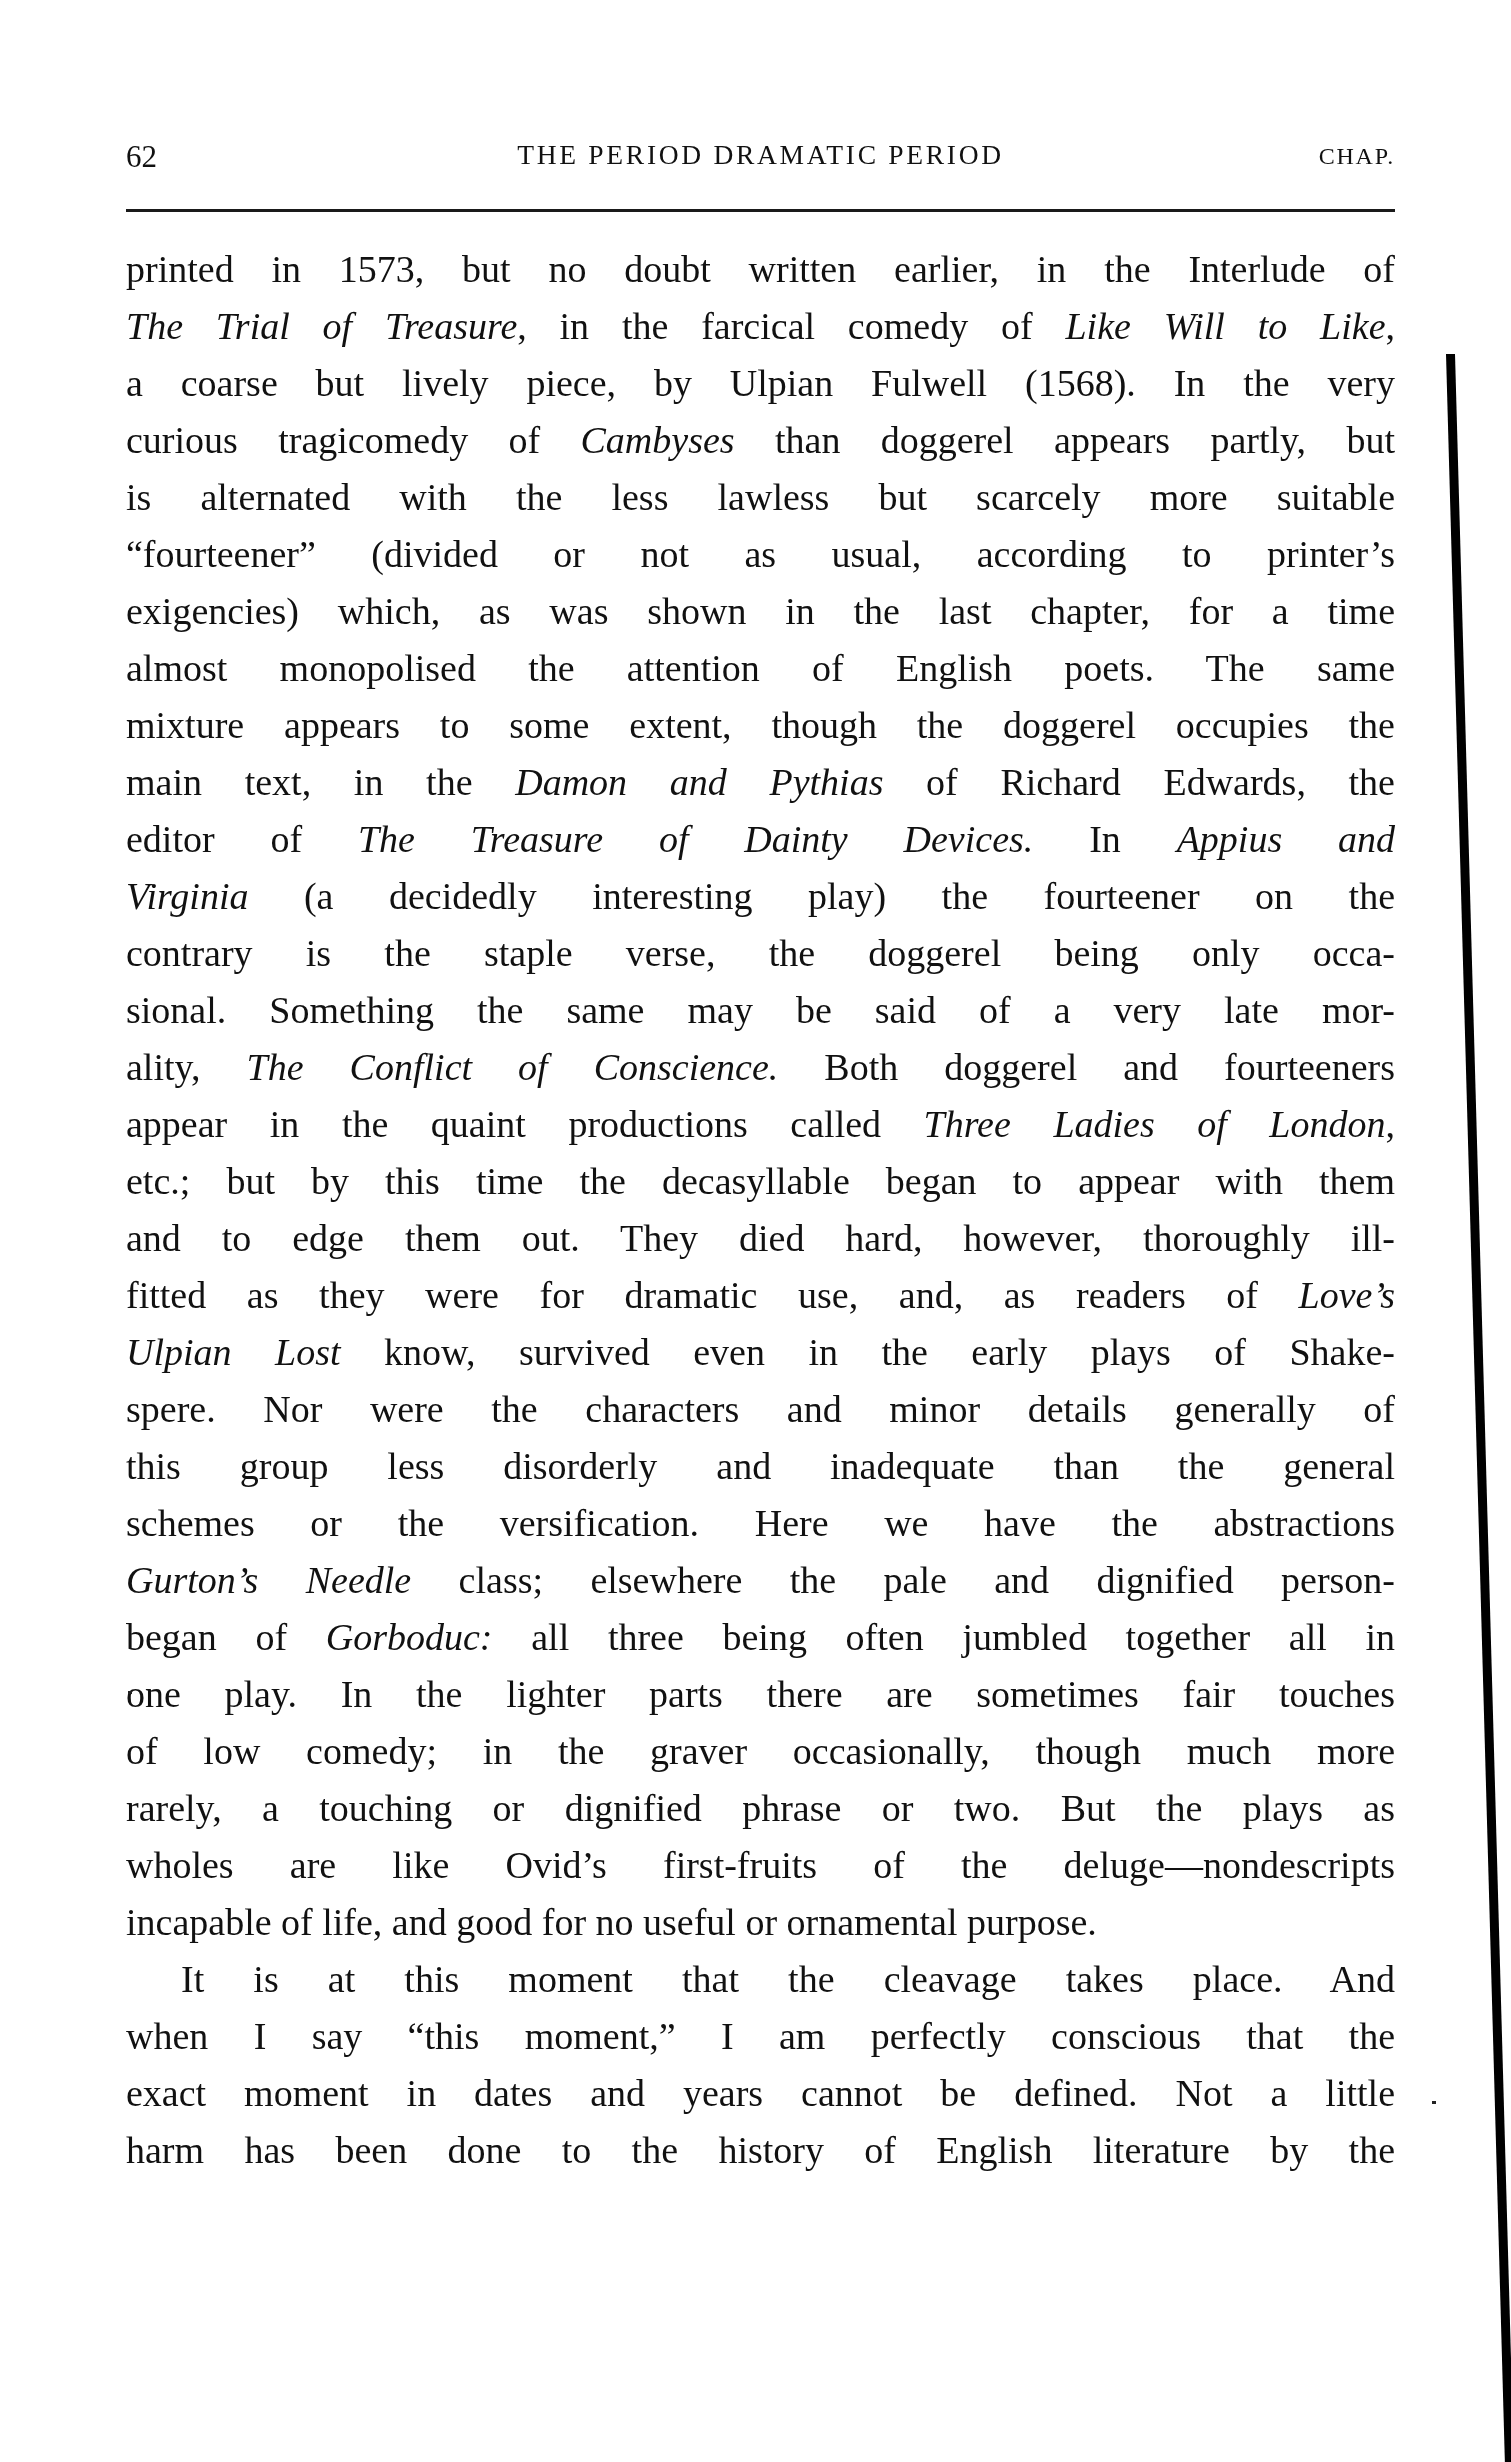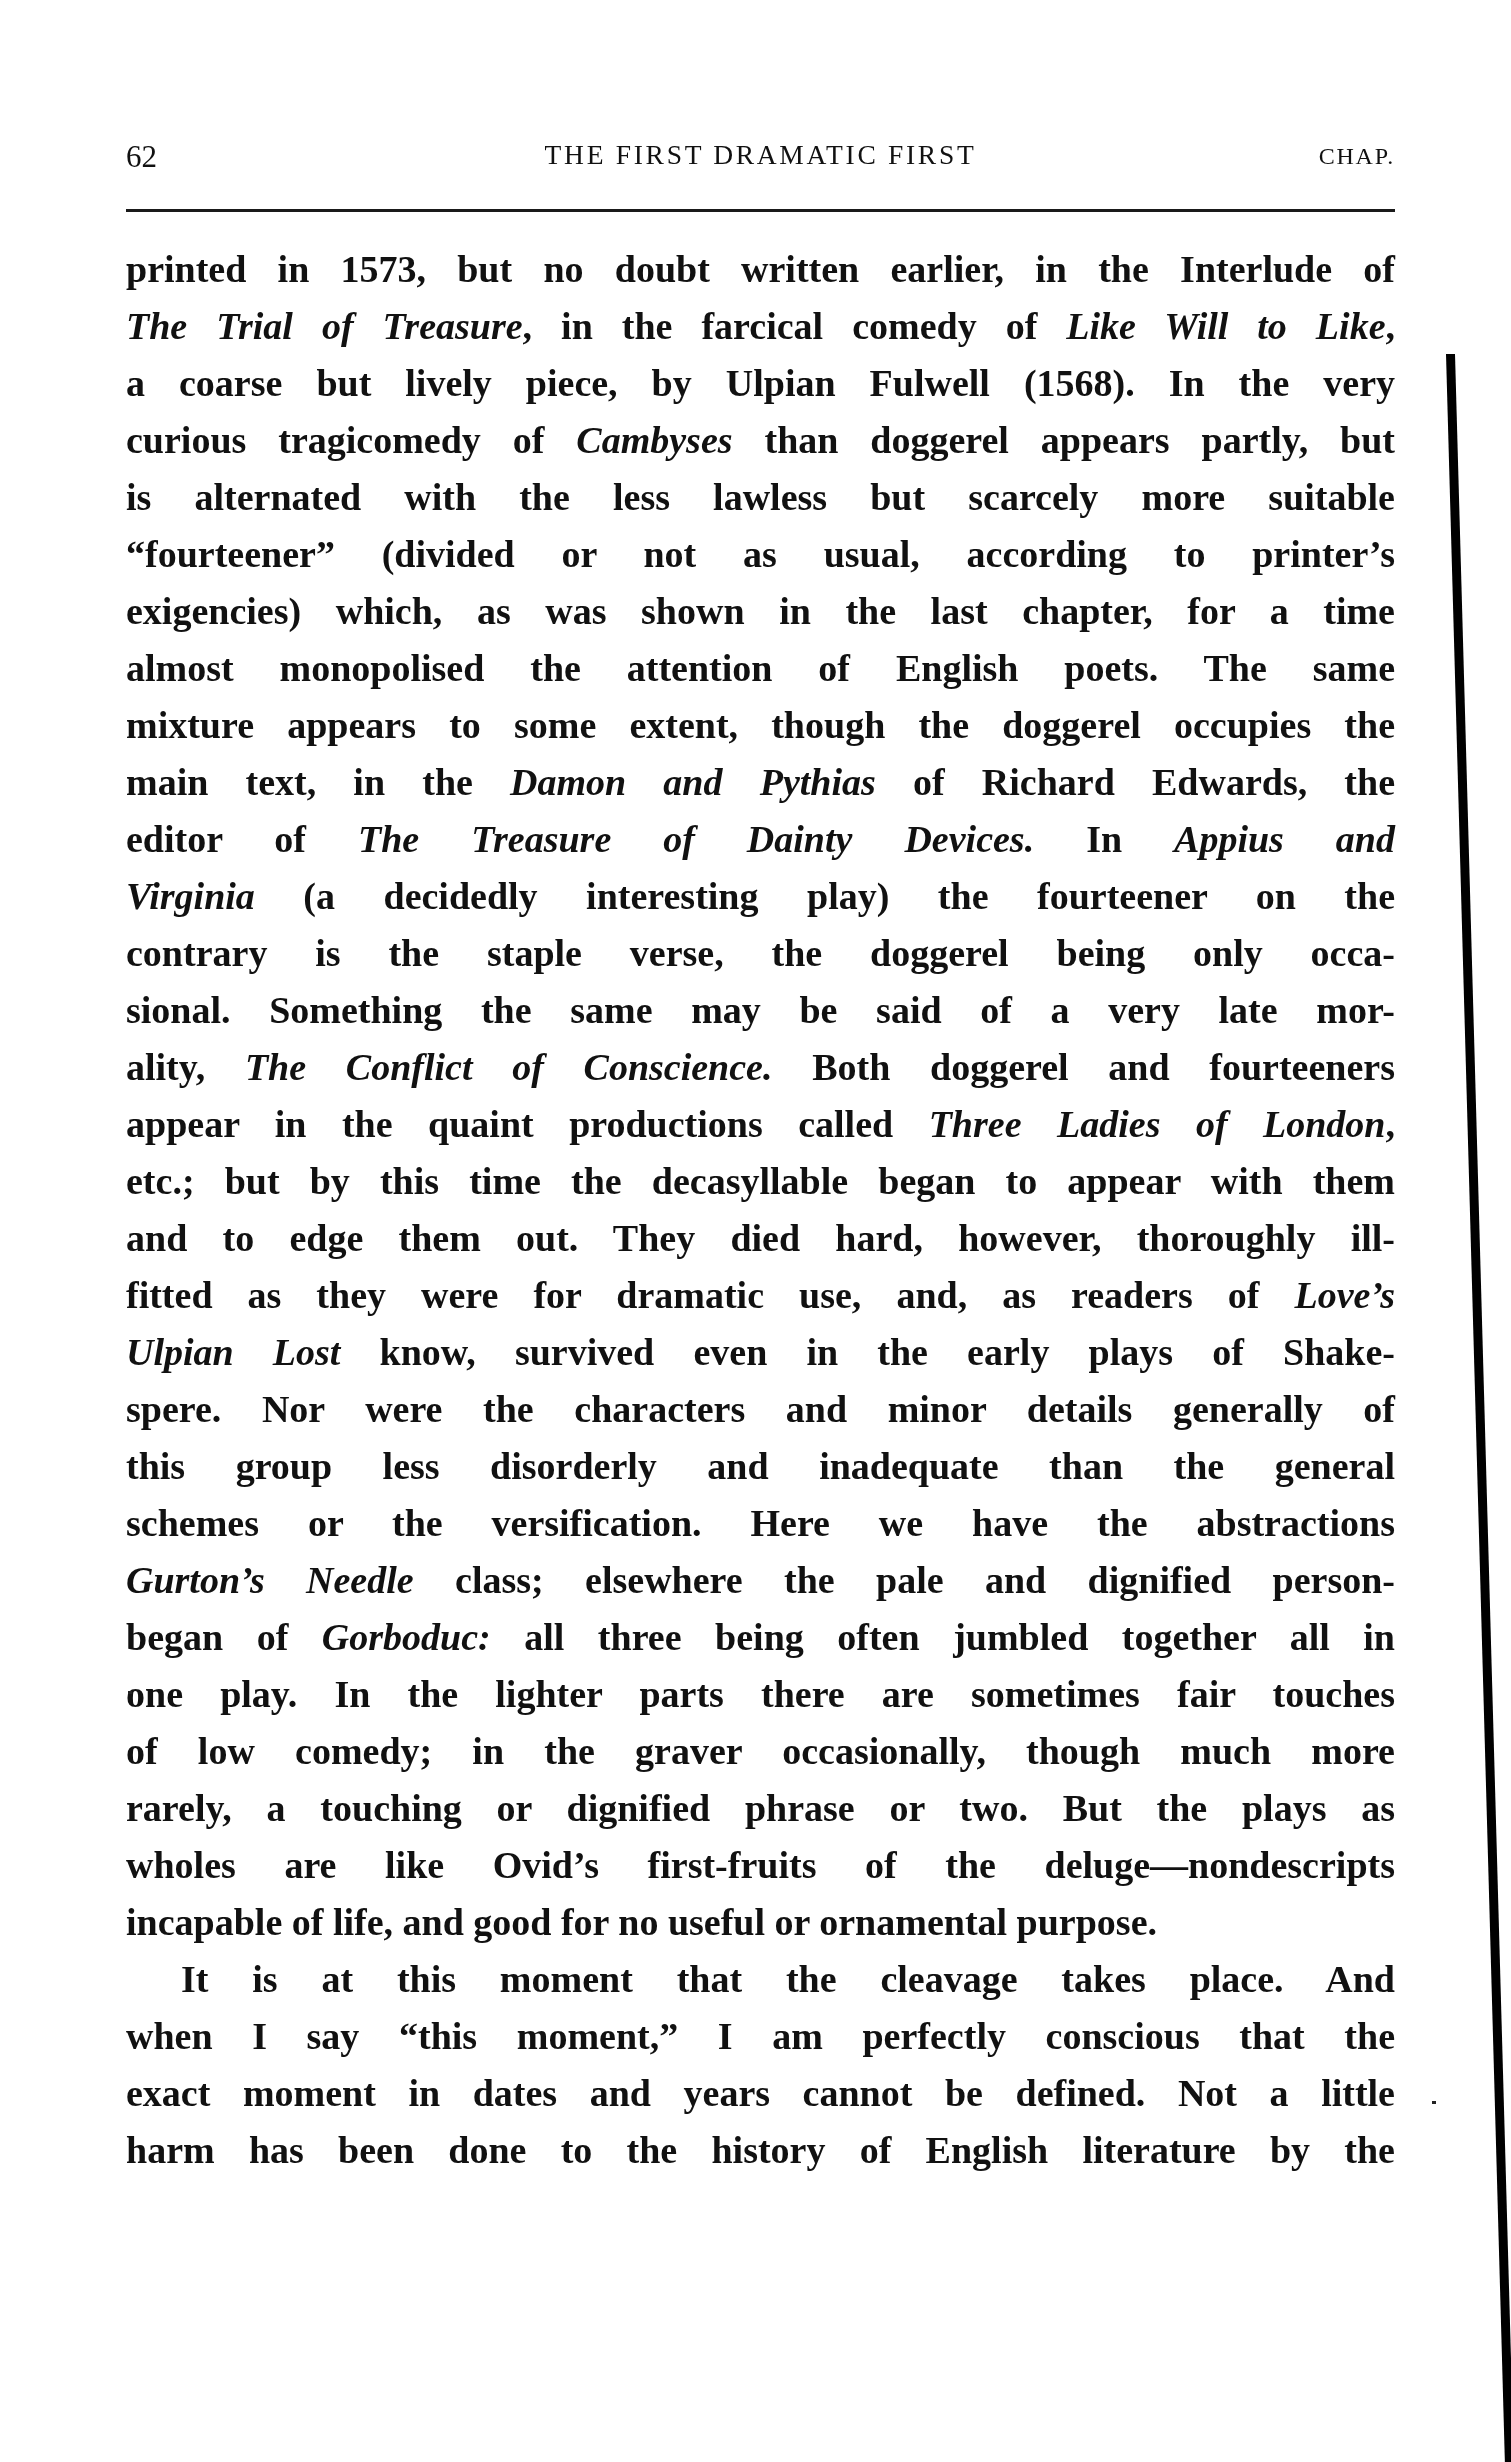--- a/index.html
+++ b/index.html
@@ -13,39 +13,39 @@
     }
     .running-head .folio { position: absolute; left: 0; top: 11px; font-size: 31px; letter-spacing: 0; }
     .running-head .title { position: absolute; left: 0; right: 0; top: 11px; text-align: center; }
     .running-head .chap { position: absolute; right: 0; top: 14.6px; font-size: 24px; letter-spacing: 1.8px; }
     .rule { height: 2.7px; background: #1a1a1a; margin-top: 26px; }
     .body-text {
       margin-top: 29px; font-size: 38px; line-height: 57px; text-align: justify;
     }
     .line {
       display: block; text-align: justify; text-align-last: justify; white-space: nowrap;
-      height: 57px; overflow: visible; font-weight: bold;
+      height: 57px; overflow: visible;
     }
     .line.last { text-align-last: left; }
     .line.indent { padding-left: 55px; }
     .line span { white-space: pre; }
     .it { font-style: italic; }
     .edge-bar {
       position: absolute; top: 354px; bottom: 0; width: 9.2px; right: 57px;
       background: #000000; transform-origin: top; transform: skewX(1.6deg);
     }
     .speck { position: absolute; width: 3.7px; height: 2.7px; background: #222; }
   </style>
 </head>
 <body>
 
 <div class="page">
   <div class="running-head">
     <span class="folio">62</span>
-    <span class="title">THE FIRST DRAMATIC FIRST</span>
+    <span class="title">THE PERIOD DRAMATIC PERIOD</span>
     <span class="chap">CHAP.</span>
   </div>
   <div class="rule"></div>
   <div class="body-text" id="body-text">
       <span class="line"><span style="white-space: normal;">printed in 1573, but no doubt written earlier, in the Interlude of</span></span>
       <span class="line"><span class="it" style="white-space: normal;">The Trial of Treasure</span><span style="white-space: normal;">, in the farcical comedy of </span><span class="it" style="white-space: normal;">Like Will to Like</span><span style="white-space: normal;">,</span></span>
       <span class="line"><span style="white-space: normal;">a coarse but lively piece, by Ulpian Fulwell (1568).  In the very</span></span>
       <span class="line"><span style="white-space: normal;">curious tragicomedy of </span><span class="it" style="white-space: normal;">Cambyses</span><span style="white-space: normal;"> than doggerel appears partly, but</span></span>
       <span class="line"><span style="white-space: normal;">is alternated with the less lawless but scarcely more suitable</span></span>
       <span class="line"><span style="white-space: normal;">“fourteener” (divided or not as usual, according to printer’s</span></span>

